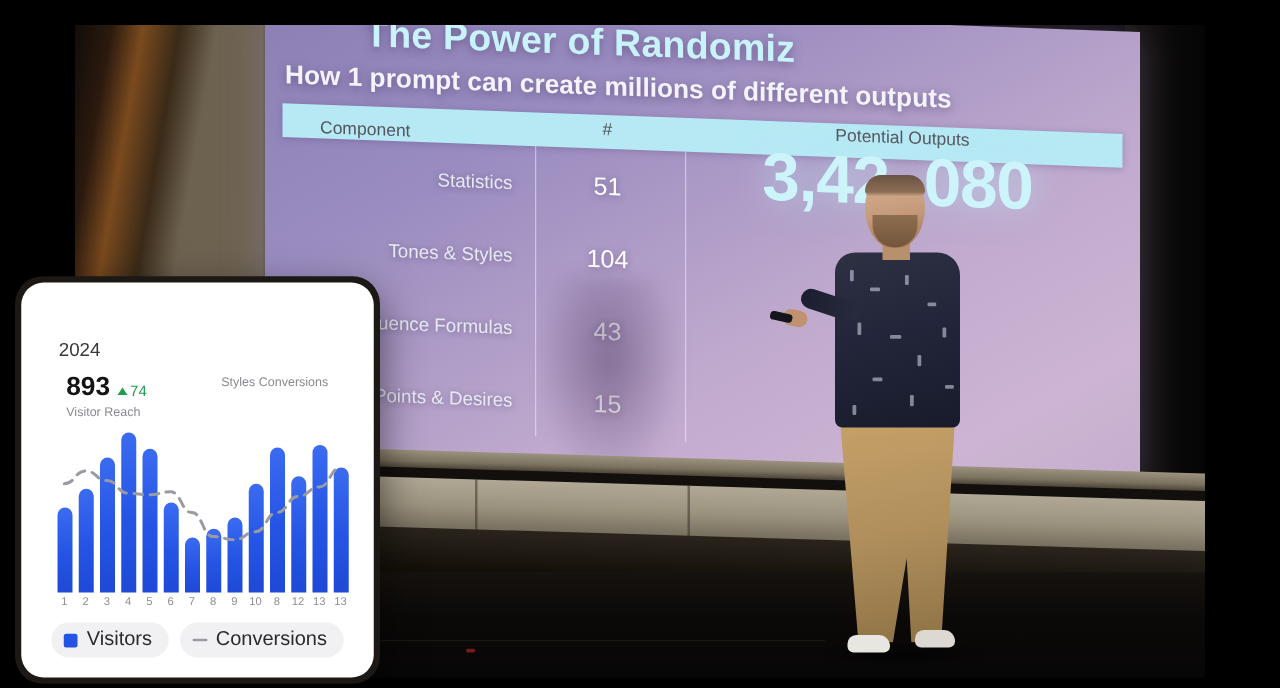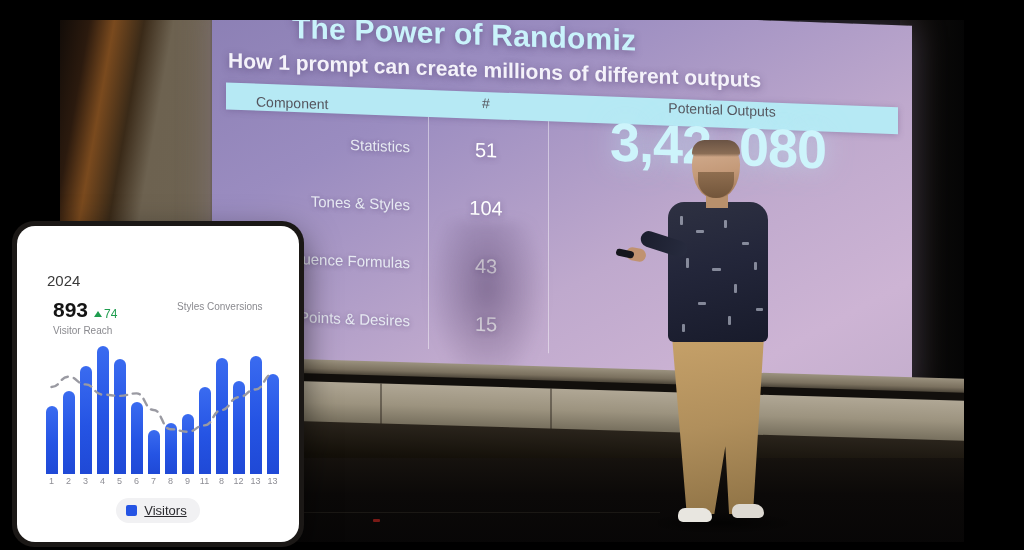--- a/index.html
+++ b/index.html
@@ -277,21 +277,21 @@
     position: absolute; left: 0; top: 272px; width: 282px;
     display: flex; justify-content: center; gap: 9px;
   }
   .legend-pill {
     display: flex; align-items: center; gap: 7px;
     background: #f1f1f3; border-radius: 16px;
     padding: 5px 13px 5px 10px;
   }
   .legend-swatch { width: 11px; height: 11px; background: #2554e4; border-radius: 2px; }
   .legend-dash { width: 12px; height: 2px; background: #9a9aa2; border-radius: 1px; }
-  .legend-text { font-size: 13px; color: #2a2a2e; text-decoration: underline; }
+  .legend-text { font-size: 16px; color: #2a2a2e; }
 </style>
 </head>
 <body>
 
 <div id="root">
 
   <div class="photo">
     <div class="wall-left"></div>
     <div class="wall-left-edge"></div>
     <div class="wall-right"></div>
@@ -427,29 +427,33 @@
       <div class="axis" id="axis">
           <span class="axis-tick" style="left: -0.5px;">1</span>
           <span class="axis-tick" style="left: 16.5px;">2</span>
           <span class="axis-tick" style="left: 33.5px;">3</span>
           <span class="axis-tick" style="left: 50.5px;">4</span>
           <span class="axis-tick" style="left: 67.5px;">5</span>
           <span class="axis-tick" style="left: 84.5px;">6</span>
           <span class="axis-tick" style="left: 101.5px;">7</span>
           <span class="axis-tick" style="left: 118.5px;">8</span>
           <span class="axis-tick" style="left: 135.5px;">9</span>
-          <span class="axis-tick" style="left: 152.5px;">11</span>
+          <span class="axis-tick" style="left: 152.5px;">10</span>
           <span class="axis-tick" style="left: 169.5px;">8</span>
           <span class="axis-tick" style="left: 186.5px;">12</span>
           <span class="axis-tick" style="left: 203.5px;">13</span>
           <span class="axis-tick" style="left: 220.5px;">13</span>
         </div>
 
       <div class="legend">
         <div class="legend-pill">
           <span class="legend-swatch"></span>
           <span class="legend-text">Visitors</span>
         </div>
+        <div class="legend-pill">
+          <span class="legend-dash"></span>
+          <span class="legend-text">Conversions</span>
+        </div>
       </div>
 
     </div>
   </div>
 </div>
 
 </body></html>

